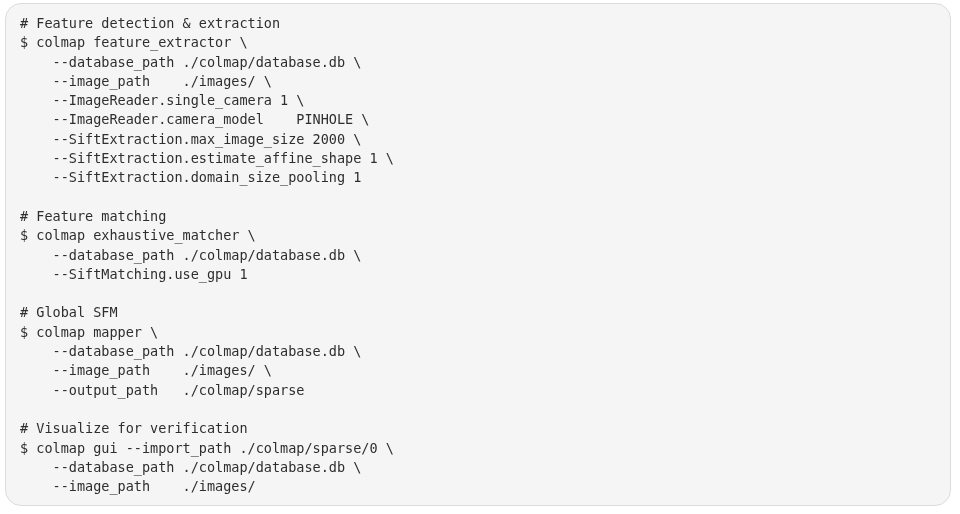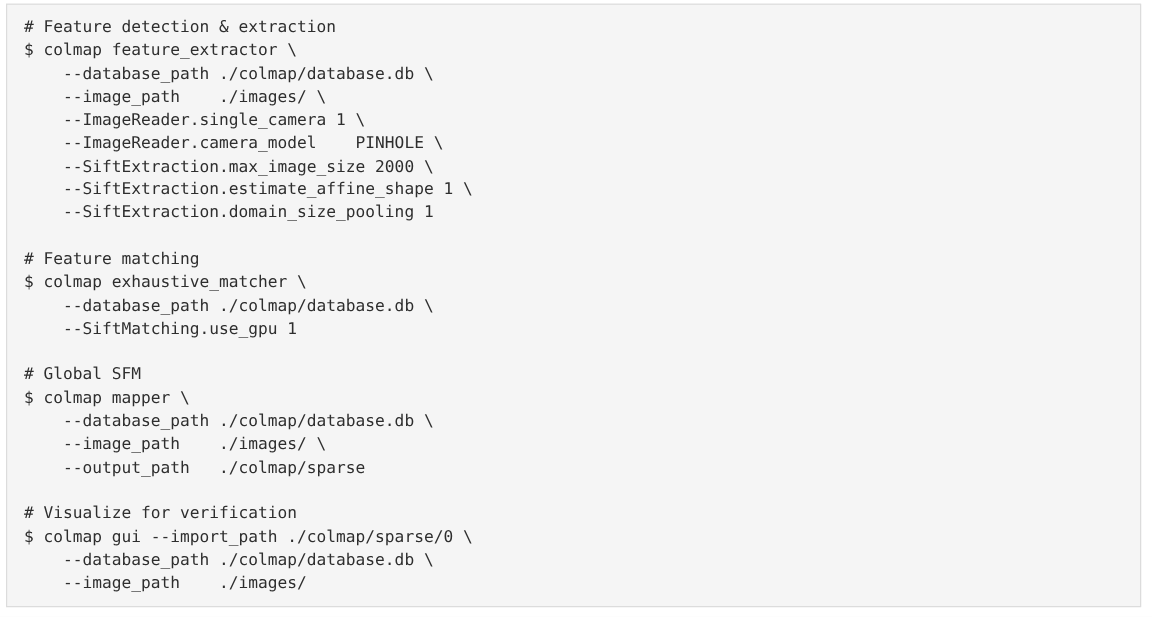--- a/index.html
+++ b/index.html
@@ -15,21 +15,21 @@
   }
   .code-card {
     position: absolute;
     left: 5px;
     top: 3px;
     width: 946px;
     height: 503px;
     box-sizing: border-box;
     background: #f5f5f5;
     border: 1px solid #dcdcdc;
-    border-radius: 0;
+    border-radius: 16px;
     padding: 10px 14px;
     overflow: hidden;
   }
   .code-card pre {
     margin: 0;
     font-family: "DejaVu Sans Mono", "Liberation Mono", monospace;
     font-size: 13.5px;
     line-height: 19.3px;
     color: #2e2e2e;
     white-space: pre;

